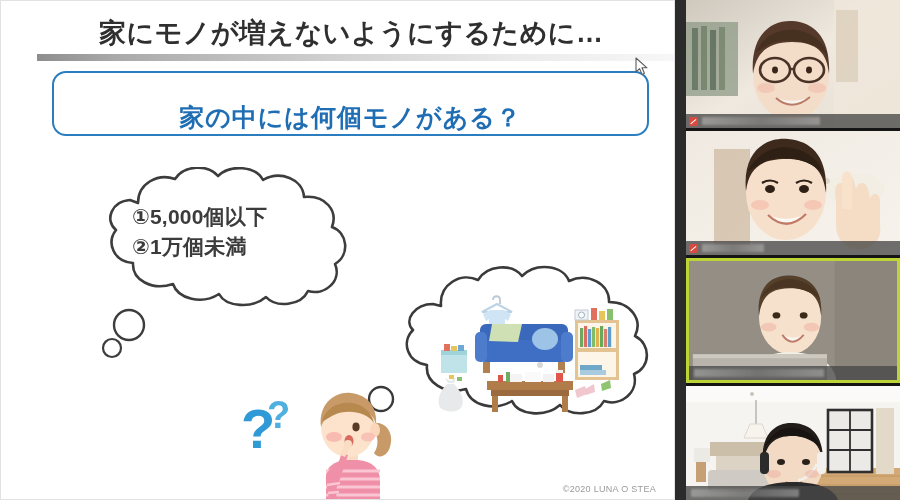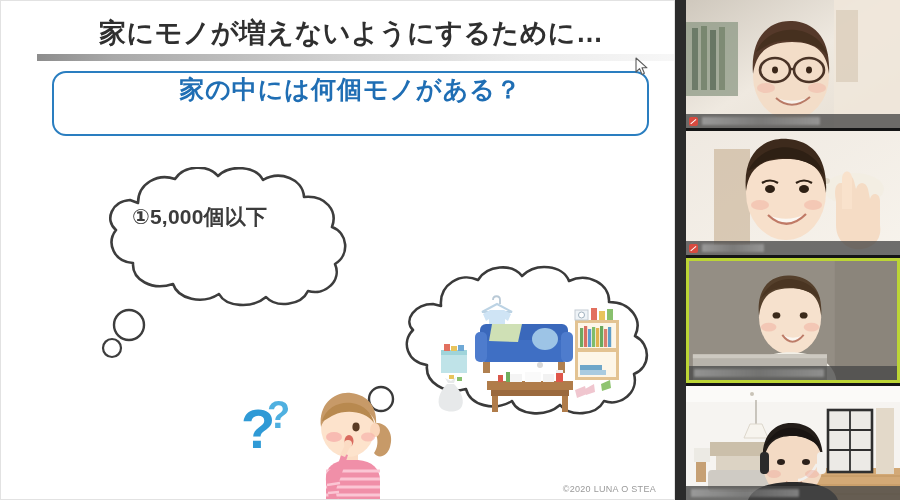--- a/index.html
+++ b/index.html
@@ -27,21 +27,21 @@
   }
   .title-rule{
     position:absolute;left:18px;top:47px;width:640px;height:7px;
     background:linear-gradient(to right,#8d8d8d 0%,#a9a9a9 12%,#cfcfcf 45%,#ebebeb 75%,#f7f7f7 100%);
   }
 
   .question-box{
     position:absolute;left:33px;top:64px;width:597px;height:65px;
     border:2.5px solid #2a7ec0;border-radius:14px;background:#ffffff;
     box-sizing:border-box;
-    display:flex;align-items:flex-start;justify-content:center;
+    display:flex;align-items:flex-end;justify-content:center;
   }
   .question-text{
     font-size:25px;font-weight:bold;color:#1f6eb4;letter-spacing:1px;
   }
 
   
   .answer-cloud{position:absolute;left:61px;top:160px;width:300px;height:145px;}
   .answer-list{
     position:absolute;left:52px;top:35px;
     font-size:21px;font-weight:bold;color:#3b3b3b;line-height:1.42;
@@ -112,20 +112,21 @@
       <div class="answer-cloud">
         <svg width="300" height="145" viewBox="0 0 300 145">
           <path d="M58,36 C58,16 78,6 95,12 C104,-2 128,-3 138,9 C150,-3 176,-1 183,13
                    C200,3 223,12 224,30 C246,28 258,44 252,60 C268,66 270,88 255,97
                    C262,113 246,129 228,124 C221,139 196,141 186,130 C172,142 146,140 139,127
                    C122,138 98,132 93,117 C72,124 52,113 53,96 C34,95 26,76 36,63
                    C24,53 32,34 50,33 Z" fill="#ffffff" stroke="#3d3d3d" stroke-width="2.6" stroke-linejoin="round"></path>
         </svg>
         <div class="answer-list">
           <div>①5,000個以下</div>
+          <div>②1万個未満</div>
         </div>
       </div>
 
       <svg style="position:absolute;left:80px;top:300px;" width="70" height="60">
         <circle cx="30" cy="18" r="15" fill="#fff" stroke="#3d3d3d" stroke-width="2.4"></circle>
         <circle cx="13" cy="41" r="9" fill="#fff" stroke="#3d3d3d" stroke-width="2.2"></circle>
       </svg>
 
       <div class="room-cloud">
         <svg width="275" height="175" viewBox="0 0 275 175">

